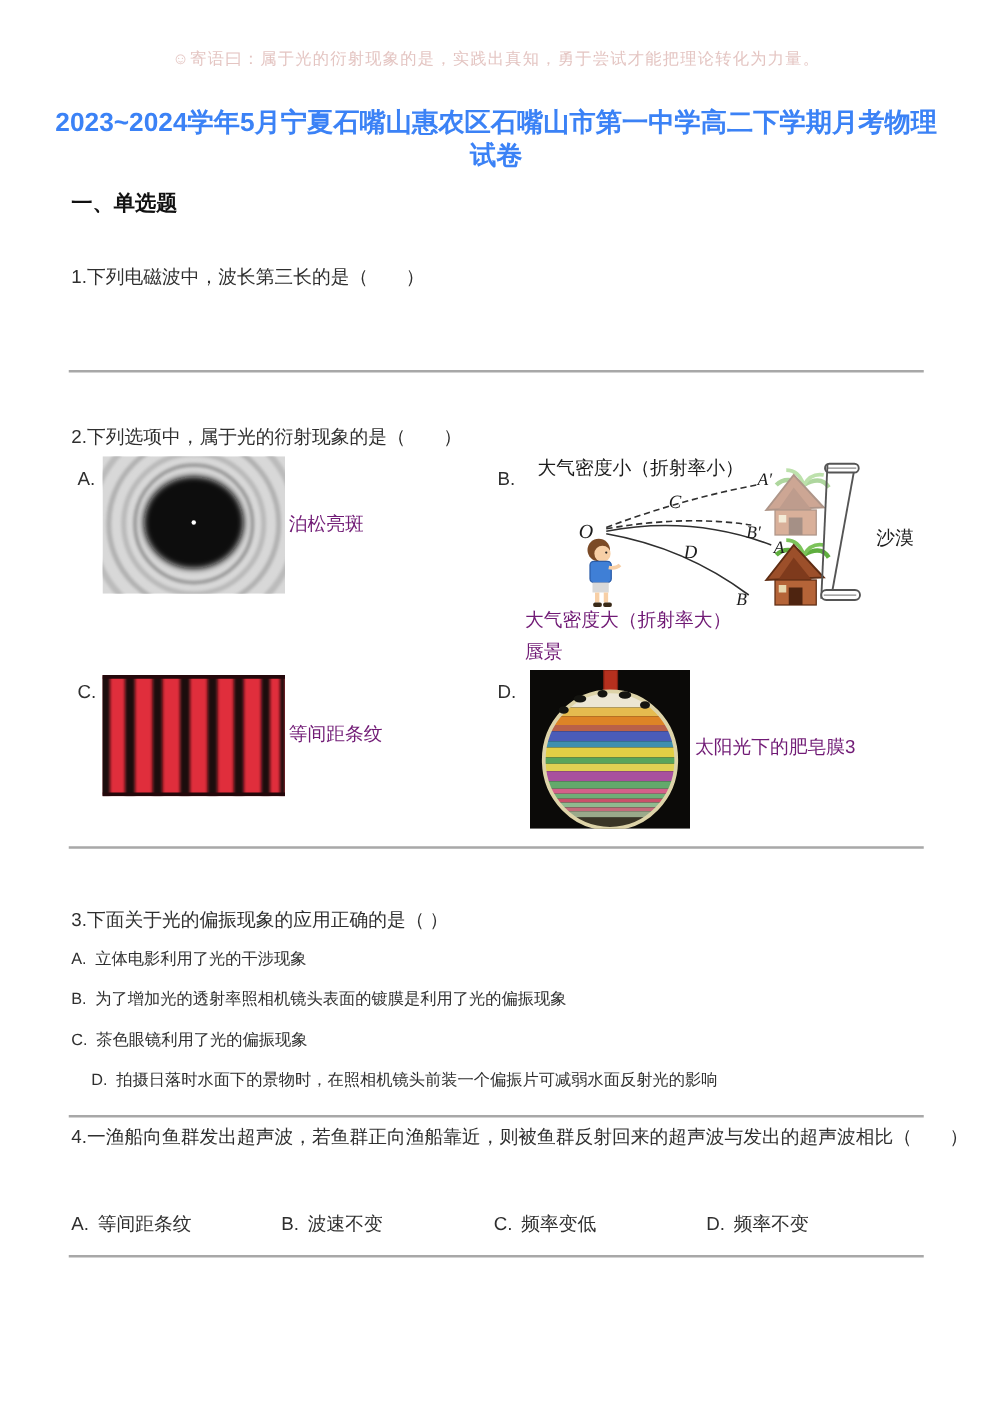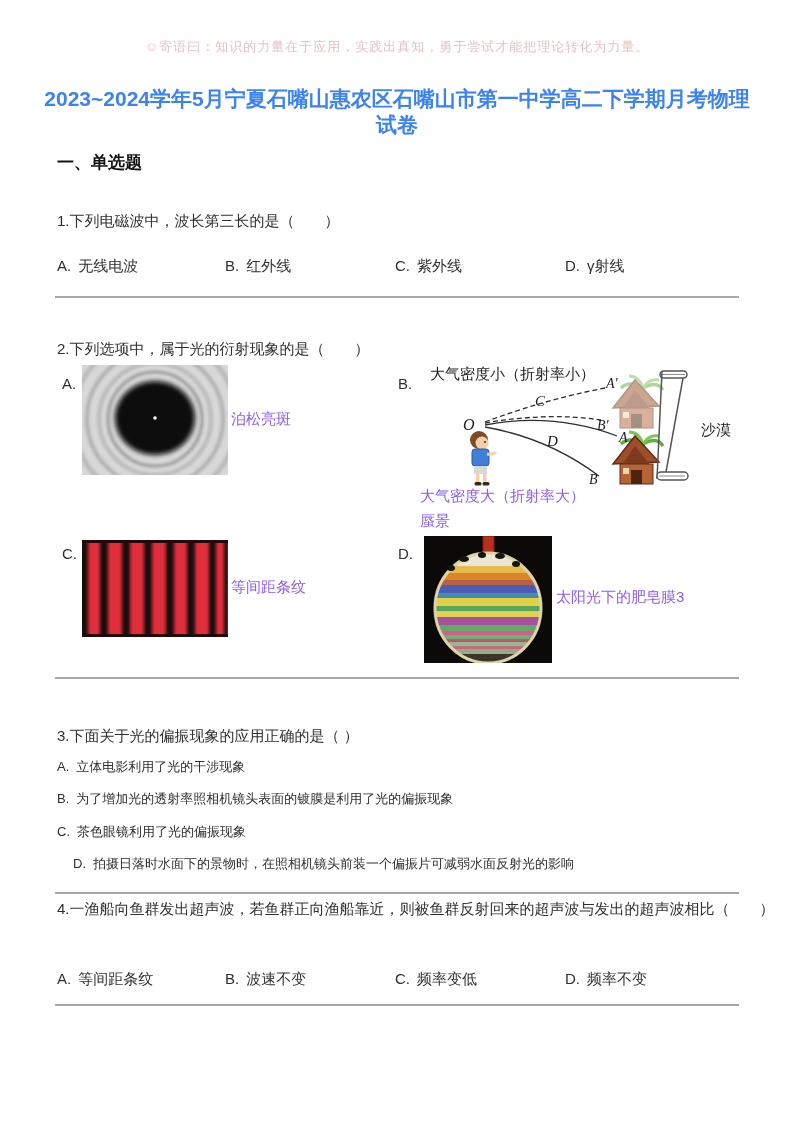--- a/index.html
+++ b/index.html
@@ -12,43 +12,37 @@
   .section{top:151px;left:57px;font-size:17px;font-weight:700;font-family:"Liberation Serif",serif;color:#111;}
   .stem{left:57px;font-size:15px;color:#2f2f2f;}
   .optrow{left:57px;display:flex;font-size:15px;}
   .optrow .opt:nth-child(1){width:168px;}
   .optrow .opt:nth-child(2){width:170px;}
   .optrow .opt:nth-child(3){width:170px;}
   .olabel{display:inline-block;margin-right:7px;}
   .optline{left:57px;font-size:13px;}
   .divider{left:55px;width:684px;height:2px;background:#a8a8a8;}
   .qlabel{font-size:15px;color:#2f2f2f;}
-  .caption{font-size:15px;color:#8b5cf6;}
+  .caption{font-size:15px;color:#701a75;}
   .serifcn{font-family:"Liberation Serif",serif;}
   svg text.cn{font-family:"Liberation Sans",sans-serif;fill:#1c1c1c;}
   svg text.it{font-family:"Liberation Serif",serif;font-style:italic;fill:#1c1c1c;}
 </style>
 </head>
 <body>
 
 <div id="page">
 
-  <div class="abs watermark">☺寄语曰：知识的力量在于应用，实践出真知，勇于尝试才能把理论转化为力量。</div>
+  <div class="abs watermark">☺寄语曰：属于光的衍射现象的是，实践出真知，勇于尝试才能把理论转化为力量。</div>
 
   <h1 class="abs title">2023~2024学年5月宁夏石嘴山惠农区石嘴山市第一中学高二下学期月考物理试卷</h1>
 
   <div class="abs section">一、单选题</div>
 
   <div class="abs stem" style="top:212px;">1.下列电磁波中，波长第三长的是（　　）</div>
-  <div class="abs optrow" style="top:257px;">
-    <div class="opt"><span class="olabel">A.</span><span>无线电波</span></div>
-    <div class="opt"><span class="olabel">B.</span><span>红外线</span></div>
-    <div class="opt"><span class="olabel">C.</span><span>紫外线</span></div>
-    <div class="opt"><span class="olabel">D.</span><span>γ射线</span></div>
-  </div>
   <div class="abs divider" style="top:296px;"></div>
 
   <div class="abs stem" style="top:340px;">2.下列选项中，属于光的衍射现象的是（　　）</div>
 
   <div class="abs qlabel" style="left:62px;top:375px;">A.</div>
   <svg class="abs" style="left:82px;top:365px;" width="146" height="110" viewBox="0 0 146 110">
     <defs>
       <filter id="softEdge" x="-30%" y="-30%" width="160%" height="160%">
           <feGaussianBlur stdDeviation="2.6"></feGaussianBlur>
         </filter>

